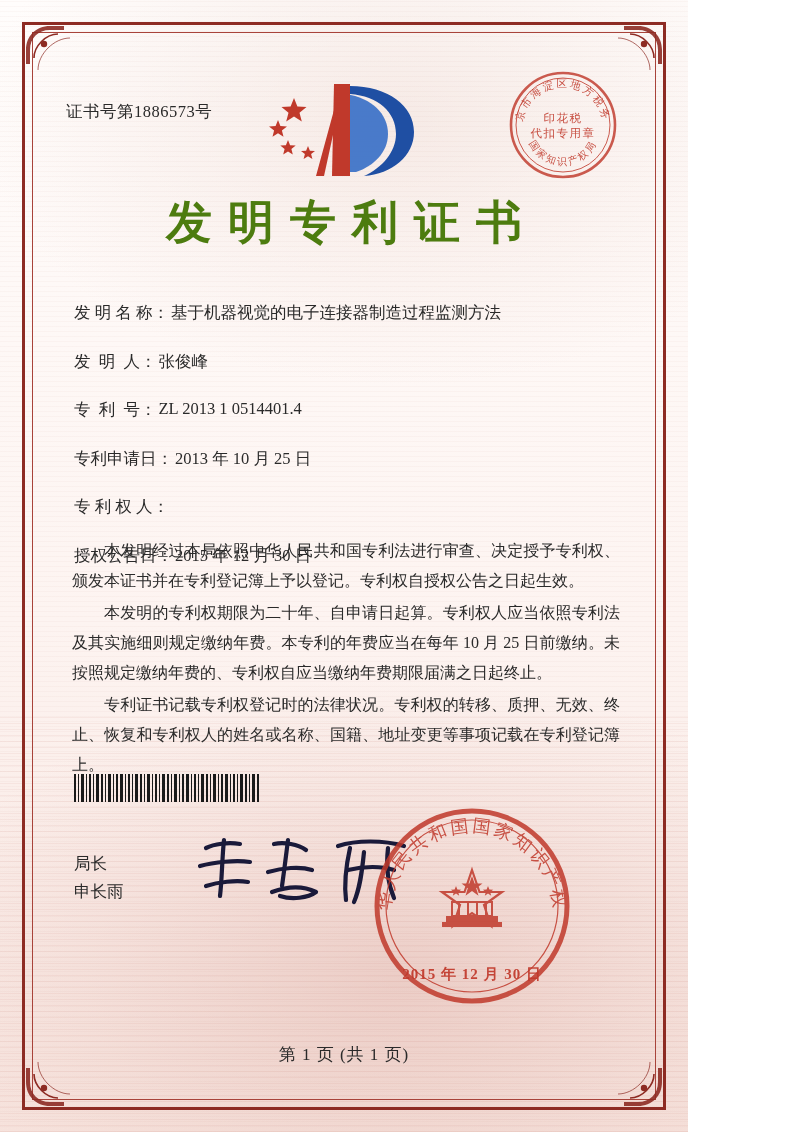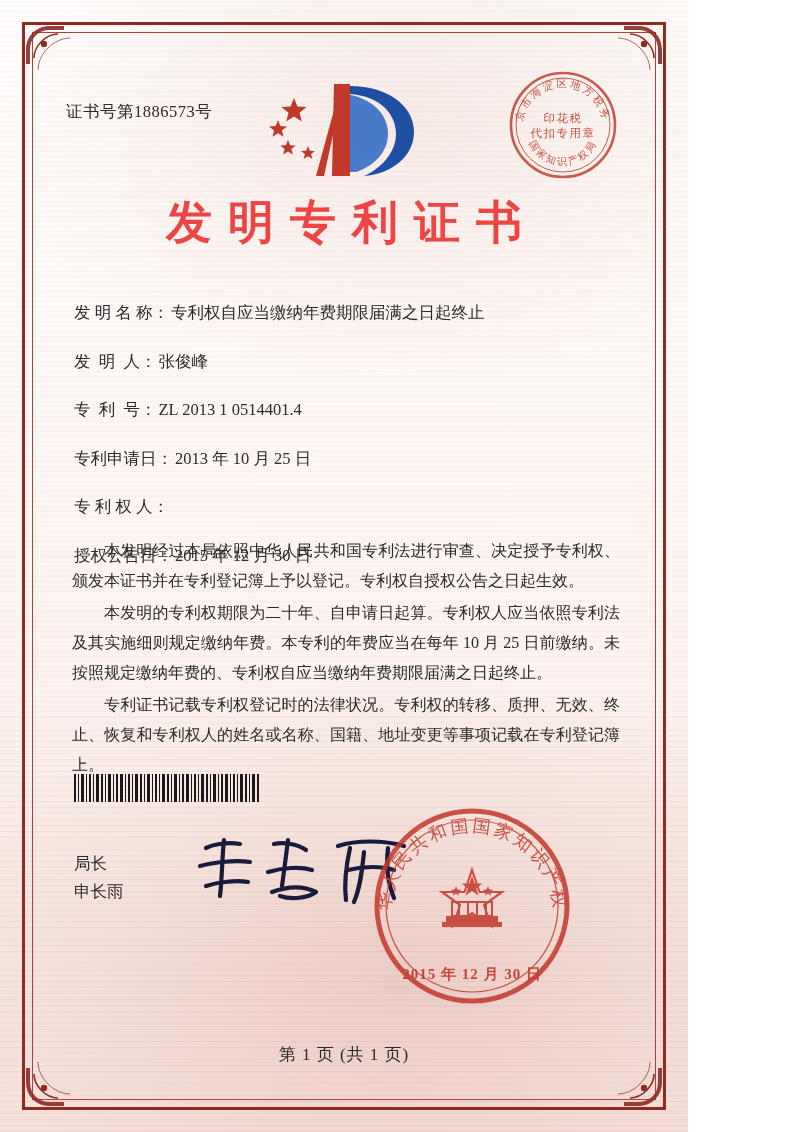--- a/index.html
+++ b/index.html
@@ -112,34 +112,34 @@
 
   .doc-title {
     position: absolute;
     left: 0;
     right: 0;
     top: 132px;
     text-align: center;
     font-size: 46px;
     letter-spacing: 16px;
     font-weight: bold;
-    color: #ef4444;
+    color: #4d7c0f;
     text-indent: 16px;
     font-family: "Liberation Serif", "DejaVu Serif", serif;
   }
 
   .fields {
     position: absolute;
     left: 14px;
     right: 10px;
     top: 242px;
   }
   .field-row {
     display: flex;
-    align-items: center;
+    align-items: flex-start;
     margin-bottom: 26.5px;
     font-size: 16.5px;
   }
   .field-label {
     white-space: pre;
     flex: 0 0 auto;
   }
   .field-value {
     margin-left: 2px;
     white-space: pre;
@@ -301,21 +301,21 @@
         <text x="59" y="56" text-anchor="middle" font-size="11.5" fill="#c0392b" font-family="'Liberation Serif',serif" opacity="0.9" letter-spacing="1.5">印花税</text>
         <text x="59" y="71" text-anchor="middle" font-size="11.5" fill="#c0392b" font-family="'Liberation Serif',serif" opacity="0.9" letter-spacing="1.5">代扣专用章</text>
       </svg>
     </div>
 
     <div class="doc-title">发明专利证书</div>
 
     <div class="fields">
       <div class="field-row">
         <span class="field-label">发 明 名 称：</span>
-        <span class="field-value">专利权自应当缴纳年费期限届满之日起终止</span>
+        <span class="field-value">基于机器视觉的电子连接器制造过程监测方法</span>
       </div>
       <div class="field-row">
         <span class="field-label">发  明  人：</span>
         <span class="field-value">张俊峰</span>
       </div>
       <div class="field-row">
         <span class="field-label">专  利  号：</span>
         <span class="field-value">ZL 2013 1 0514401.4</span>
       </div>
       <div class="field-row">

